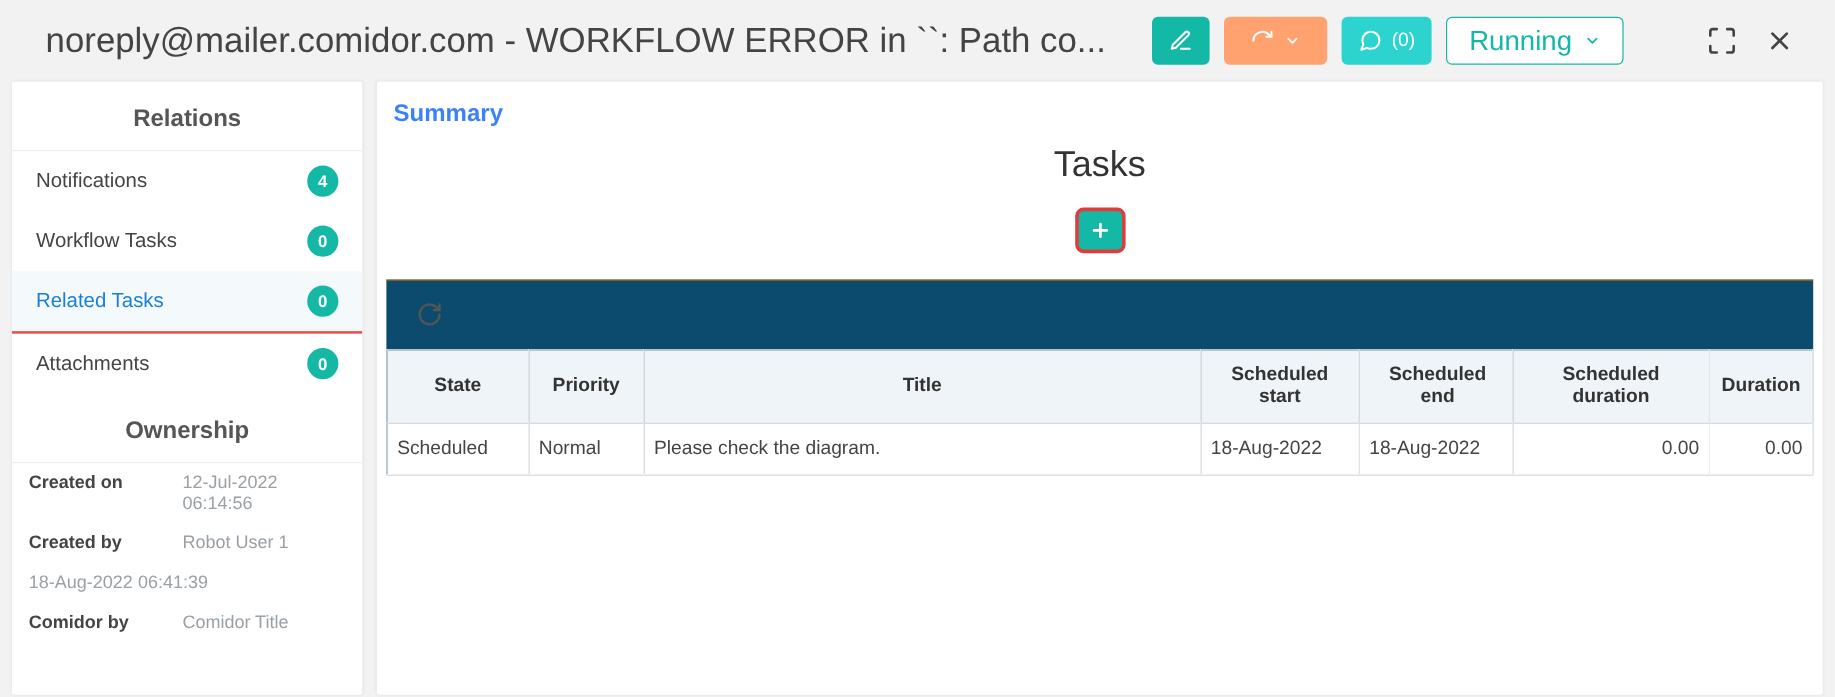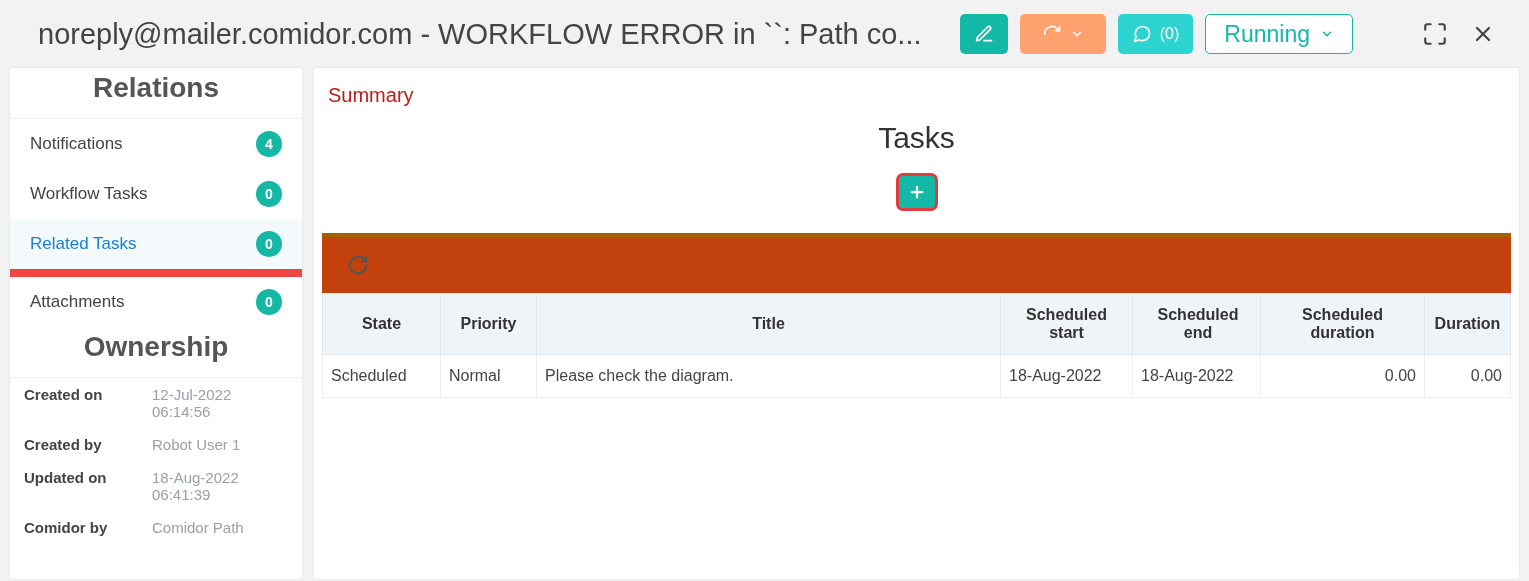--- a/index.html
+++ b/index.html
@@ -70,39 +70,40 @@
     width: 292px;
     background: #fff;
     border-radius: 2px;
     box-shadow: 0 0 3px rgba(0,0,0,0.08);
     display: flex;
     flex-direction: column;
     overflow-y: auto;
   }
   .sidebar-section-title {
     text-align: center;
-    font-size: 28px;
+    font-size: 20px;
     color: #555;
     font-weight: 600;
     padding: 4px 0 14px 0;
     border-bottom: 1px solid #eee;
+    margin-top: 16px;
   }
   .sidebar-item {
     display: flex;
     align-items: center;
     justify-content: space-between;
     padding: 12px 20px;
     font-size: 17px;
     color: #444;
     cursor: pointer;
   }
   .sidebar-item.active {
     color: #1a7ed6;
     background: #f4f9fb;
-    border-bottom: 8px solid #ef4444;
+    border-bottom: 2px solid #ef4444;
   }
   .badge {
     min-width: 26px;
     height: 26px;
     border-radius: 13px;
     background: #15b8a5;
     color: #fff;
     font-weight: 700;
     font-size: 14px;
     display: inline-flex;
@@ -127,22 +128,22 @@
     flex: 1;
     background: #fff;
     border-radius: 2px;
     box-shadow: 0 0 3px rgba(0,0,0,0.08);
     padding: 16px 8px 8px 8px;
     display: flex;
     flex-direction: column;
   }
   .summary-header {
     font-size: 20px;
-    font-weight: 400;
-    color: #b91c1c;
+    font-weight: 700;
+    color: #3b82f6;
     padding: 0 0 14px 6px;
   }
   .tasks-header {
     display: flex;
     align-items: center;
     gap: 18px;
     padding-left: 0;
     flex-direction: column;
   }
   .tasks-title {
@@ -156,22 +157,22 @@
     border: 3px solid #e23b3b;
     border-radius: 7px;
     display: flex;
     align-items: center;
     justify-content: center;
     cursor: pointer;
     color: #fff;
   }
   .tasks-panel {
     margin-top: 22px;
-    border-top: 4px solid #a16207;
-    background: #c2410c;
+    border-top: 1px solid #a16207;
+    background: #0c4a6e;
   }
   .refresh-row {
     padding: 14px 22px;
   }
   .refresh-btn {
     width: 28px;
     height: 28px;
     cursor: pointer;
     color: #555;
     display: inline-flex;
@@ -303,26 +304,25 @@
 
     <div class="ownership-row">
       <div class="ownership-label">Created on</div>
       <div class="ownership-value">12-Jul-2022 06:14:56</div>
     </div>
     <div class="ownership-row">
       <div class="ownership-label">Created by</div>
       <div class="ownership-value">Robot User 1</div>
     </div>
     <div class="ownership-row">
-      <div class="ownership-label">Updated on</div>
       <div class="ownership-value">18-Aug-2022 06:41:39</div>
     </div>
     <div class="ownership-row">
       <div class="ownership-label">Comidor by</div>
-      <div class="ownership-value">Comidor Path</div>
+      <div class="ownership-value">Comidor Title</div>
     </div>
   </div>
 
   <div class="content">
     <div class="summary-header">Summary</div>
 
     <div class="tasks-header">
       <div class="tasks-title">Tasks</div>
       <div class="add-task-btn">
         <span>

